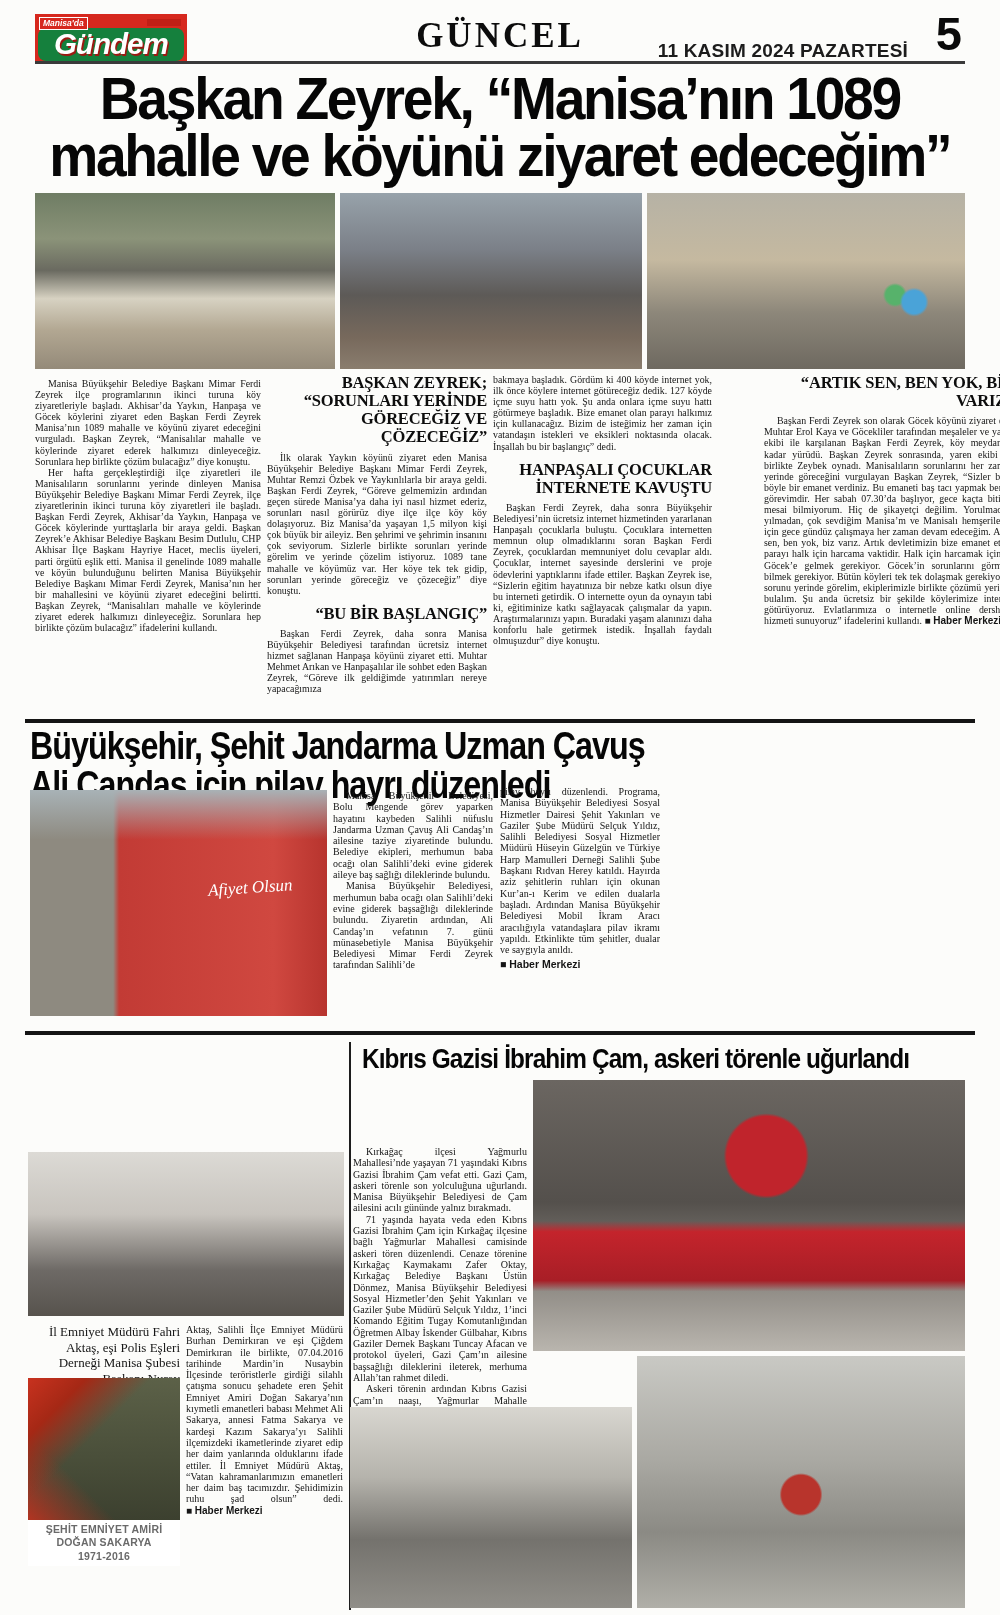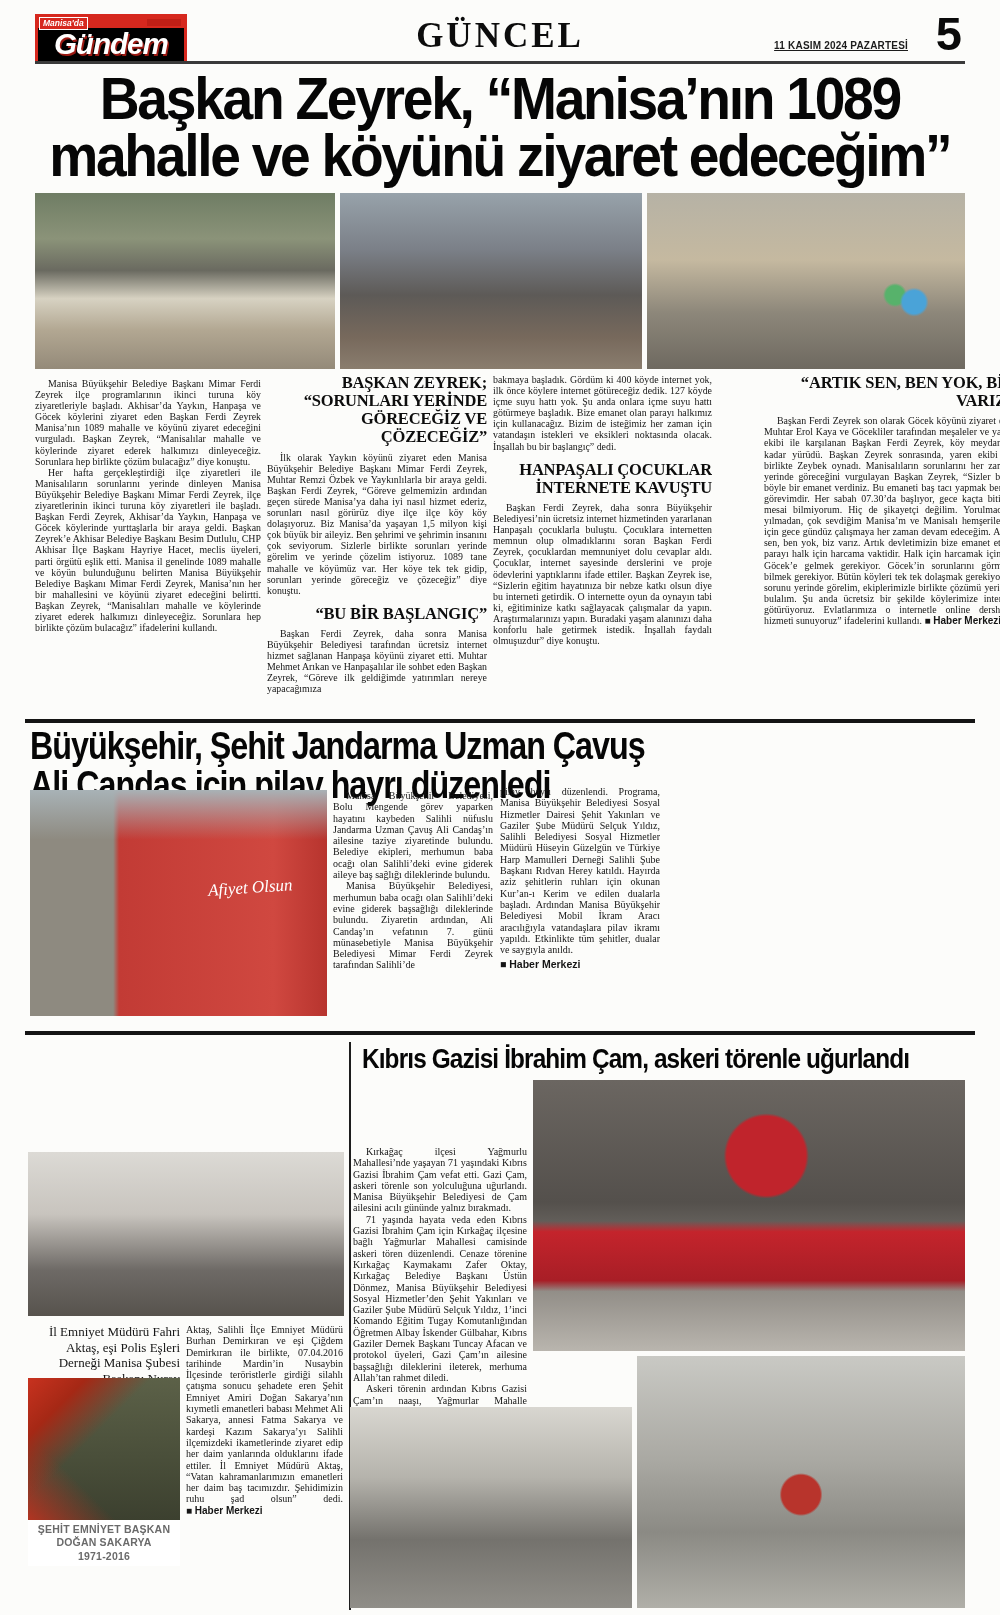--- a/index.html
+++ b/index.html
@@ -8,28 +8,28 @@
     background:#fcfcfa; overflow:hidden; color:#151515;
     font-family:"Liberation Serif","DejaVu Serif",serif;
   }
   
   .logo { position:absolute; left:35px; top:14px; width:152px; height:50px;
     background:#d6281e; padding:10px; box-sizing:border-box; }
   .logo-tab { position:absolute; left:4px; top:3px; background:#d6281e; border:1px solid #fff;
     color:#fff; font-family:"Liberation Sans",sans-serif; font-style:italic; font-weight:700;
     font-size:8.5px; padding:0 3px 1px 3px; z-index:2; }
   .logo-deco { position:absolute; right:6px; top:5px; width:34px; height:7px; background:#c01f16; z-index:2; }
-  .logo-blue { position:absolute; left:3px; right:3px; top:14px; bottom:3px; background:#000000;
-    display:flex; align-items:flex-end; justify-content:center; }
+  .logo-blue { position:absolute; left:3px; right:3px; top:14px; bottom:3px; background:#15803d;
+    display:flex; align-items:flex-end; justify-content:center;border-radius:8px; }
   .logo-name { color:#fff; font-family:"Liberation Sans",sans-serif; font-weight:700; font-style:italic;
     font-size:29px; letter-spacing:-1px; text-shadow:1.5px 1.5px 0 #9c1912; transform:scaleX(1.02); }
   .section-title { position:absolute; left:0; top:16px; width:1000px; text-align:center;
     font-weight:700; font-size:35px; letter-spacing:3px; color:#0c0c0c; }
   .issue-date { position:absolute; right:92px; top:40px; font-family:"Liberation Sans",sans-serif;
-    font-weight:700; font-size:10px; letter-spacing:0.2px; color:#1c1c1c;text-decoration:underline; }
+    font-weight:700; font-size:19px; letter-spacing:0.2px; color:#1c1c1c; }
   .page-num { position:absolute; right:38px; top:6px; font-family:"Liberation Sans",sans-serif;
     font-weight:600; font-size:47px; color:#0a0a0a; }
   .rule-h { position:absolute; background:#141414; }
   #rule-top { left:35px; top:61px; width:930px; height:2.5px; background:#3a3a3a; }
   #rule-a1  { left:25px; top:719px; width:950px; height:4px; }
   #rule-a2  { left:25px; top:1031px; width:950px; height:4px; }
   .vdiv { position:absolute; left:349px; top:1042px; width:2px; height:568px; background:#1d1d1d; }
   
   .hl { font-family:"Liberation Sans","DejaVu Sans",sans-serif; font-weight:900; color:#060606; }
   .a1-headline { position:absolute; left:0; top:70px; width:1000px; display:flex; flex-direction:column; align-items:center; }
@@ -173,21 +173,21 @@
   </div>
 
   <div class="rule-h" id="rule-a2"></div>
   <div class="vdiv"></div>
 
   <div class="photo" id="a3-photo1"></div>
   <div class="caption">İl Emniyet Müdürü Fahri Aktaş, eşi Polis Eşleri Derneği Manisa Şubesi Başkanı Nuray</div>
   <div class="photo" id="a3-photo2">
     <div class="martyr-img"></div>
     <div class="martyr-cap">
-      <div>ŞEHİT EMNİYET BAŞKAN</div>
+      <div>ŞEHİT EMNİYET AMİRİ</div>
       <div>DOĞAN SAKARYA</div>
       <div>1971-2016</div>
     </div>
   </div>
   <div class="col" id="a3-col">
     <p><span>Aktaş, Salihli İlçe Emniyet Müdürü Burhan Demirkıran ve eşi Çiğdem Demirkıran ile birlikte, 07.04.2016 tarihinde Mardin’in Nusaybin İlçesinde teröristlerle girdiği silahlı çatışma sonucu şehadete eren Şehit Emniyet Amiri Doğan Sakarya’nın kıymetli emanetleri babası Mehmet Ali Sakarya, annesi Fatma Sakarya ve kardeşi Kazım Sakarya’yı Salihli ilçemizdeki ikametlerinde ziyaret edip her daim yanlarında olduklarını ifade ettiler. İl Emniyet Müdürü Aktaş, “Vatan kahramanlarımızın emanetleri her daim baş tacımızdır. Şehidimizin ruhu şad olsun” dedi.</span> <span class="byline">■ Haber Merkezi</span></p>
   </div>
 
   <div class="a4-headline hl">Kıbrıs Gazisi İbrahim Çam, askeri törenle uğurlandı</div>
   <div class="col" id="a4-col">

